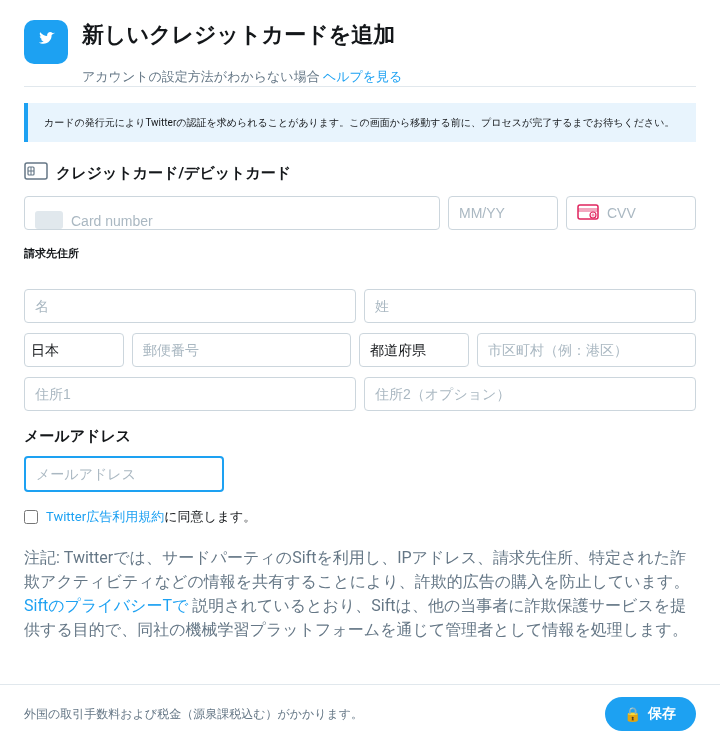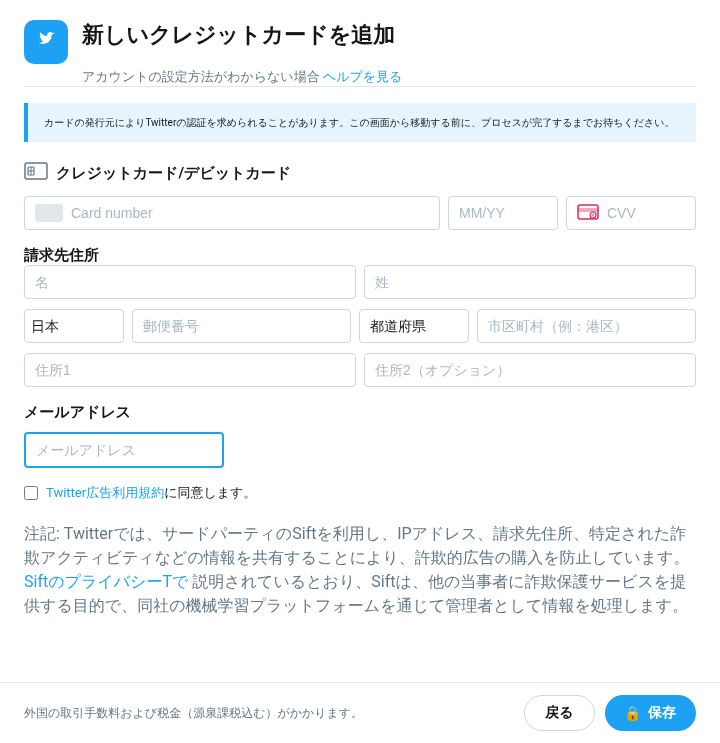--- a/index.html
+++ b/index.html
@@ -104,21 +104,21 @@
       outline: none;
       background: #fff;
     }
     .input-field::placeholder {
       color: #aab8c2;
     }
 
     .card-number-wrapper {
       flex: 1;
       display: flex;
-      align-items: center;
+      align-items: flex-end;
       border: 1px solid #ccd6dd;
       border-radius: 4px;
       padding: 0 10px;
       background: #fff;
     }
     .card-number-wrapper .card-icon-placeholder {
       width: 28px;
       height: 18px;
       background: #e1e8ed;
       border-radius: 3px;
@@ -161,23 +161,23 @@
       background: transparent;
     }
     .cvv-wrapper input::placeholder { color: #aab8c2; }
 
     
     .billing-section {
       margin-top: 16px;
       margin-bottom: 16px;
     }
     .billing-title {
-      font-size: 15px;
+      font-size: 11px;
       font-weight: 700;
-      margin-bottom: 0;
+      margin-bottom: 28px;
     }
 
     .name-row { display: flex; gap: 8px; margin-bottom: 10px; }
     .name-row .input-field { flex: 1; }
 
     .address-row1 { display: flex; gap: 8px; margin-bottom: 10px; }
 
     .select-wrapper {
       display: flex;
       align-items: center;
@@ -429,20 +429,19 @@
       <span>注記: Twitterでは、サードパーティのSiftを利用し、IPアドレス、請求先住所、特定された詐欺アクティビティなどの情報を共有することにより、許欺的広告の購入を防止しています。</span>
       <a href="#">SiftのプライバシーTで</a>
       <span>説明されているとおり、Siftは、他の当事者に詐欺保護サービスを提供する目的で、同社の機械学習プラットフォームを通じて管理者として情報を処理します。</span>
     </div>
 
   </div>
 
   <div class="footer">
     <span class="footer-text">外国の取引手数料および税金（源泉課税込む）がかかります。</span>
     <div class="footer-buttons">
-      <button class="btn-back">戻る</button>
       <button class="btn-save">
         <span>🔒</span>
         <span>保存</span>
       </button>
     </div>
   </div>
 </div>
 
 </body></html>

